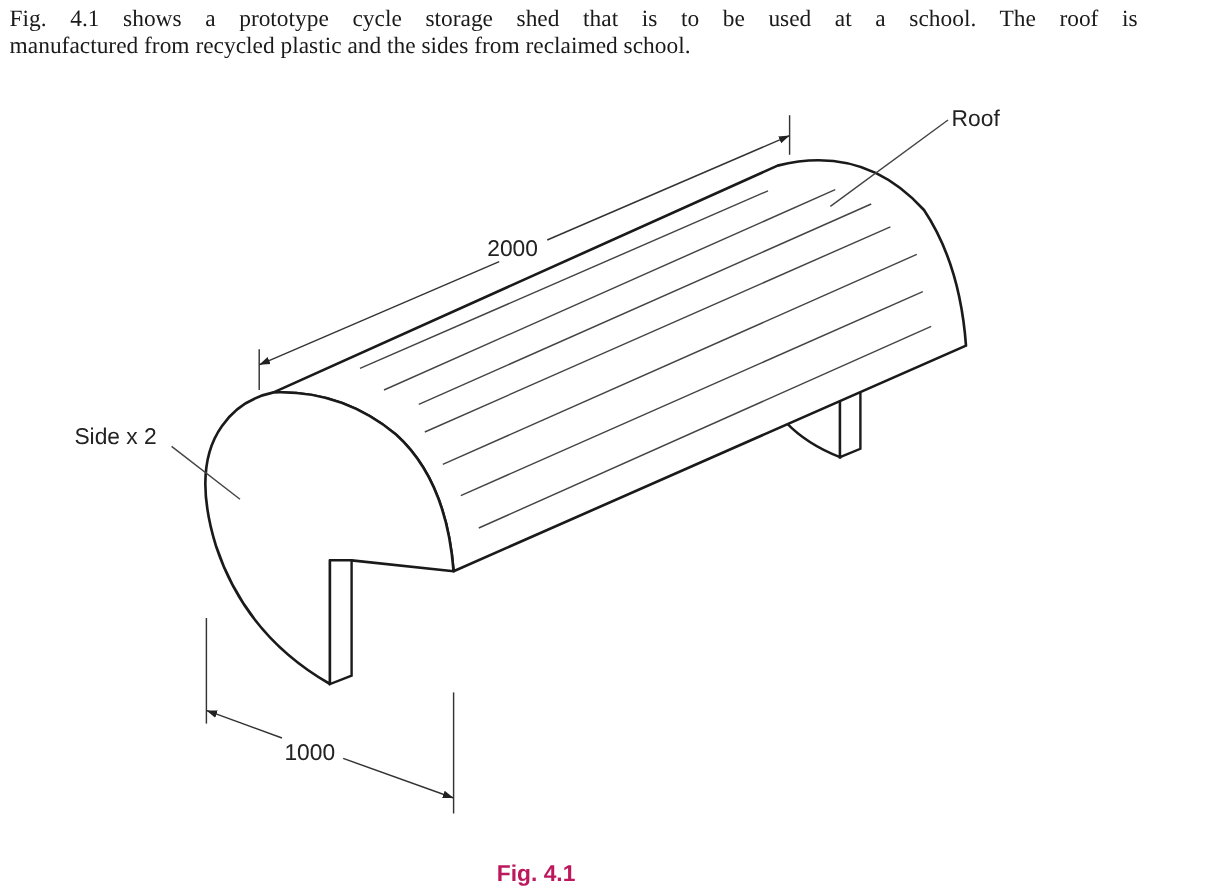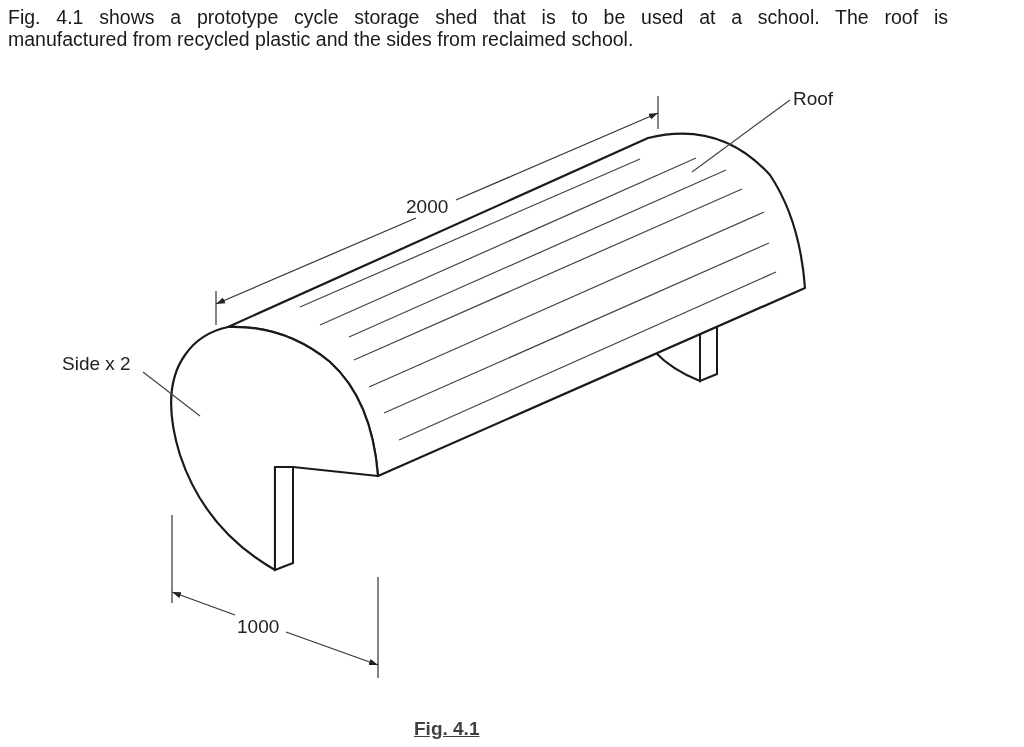--- a/index.html
+++ b/index.html
@@ -1,26 +1,26 @@
 <!DOCTYPE html>
 <html><head>
 <meta charset="utf-8">
 <style>
   html, body { margin: 0; padding: 0; background: #ffffff; }
   body { width: 1024px; height: 747px; position: relative; overflow: hidden;
          font-family: "Liberation Sans", sans-serif; color: #1a1a1a; }
   .intro { position: absolute; left: 8px; top: 6px; width: 940px;
            font-size: 19.5px; line-height: 22px; text-align: justify;
            text-align-last: left; }
-  .intro span { display: block; }
+  .intro span { display: block; font-family: Liberation Serif, serif; }
   .intro .l1 { text-align: justify; text-align-last: justify; }
   svg.fig { position: absolute; left: 0; top: 0; }
   .lbl { font-family: "Liberation Sans", sans-serif; font-size: 19px; fill: #222; }
   .caption { position: absolute; left: 414px; top: 718px; font-size: 19px;
-             font-weight: bold; color: #404040; text-decoration: underline; }
+             font-weight: bold; color: #be185d; }
 </style>
 </head>
 <body>
 
 <div class="intro">
   <span class="l1">Fig. 4.1 shows a prototype cycle storage shed that is to be used at a school. The roof is</span>
   <span class="l2">manufactured from recycled plastic and the sides from reclaimed school.</span>
 </div>
 
 <svg class="fig" width="1024" height="747" viewBox="0 0 1024 747">

